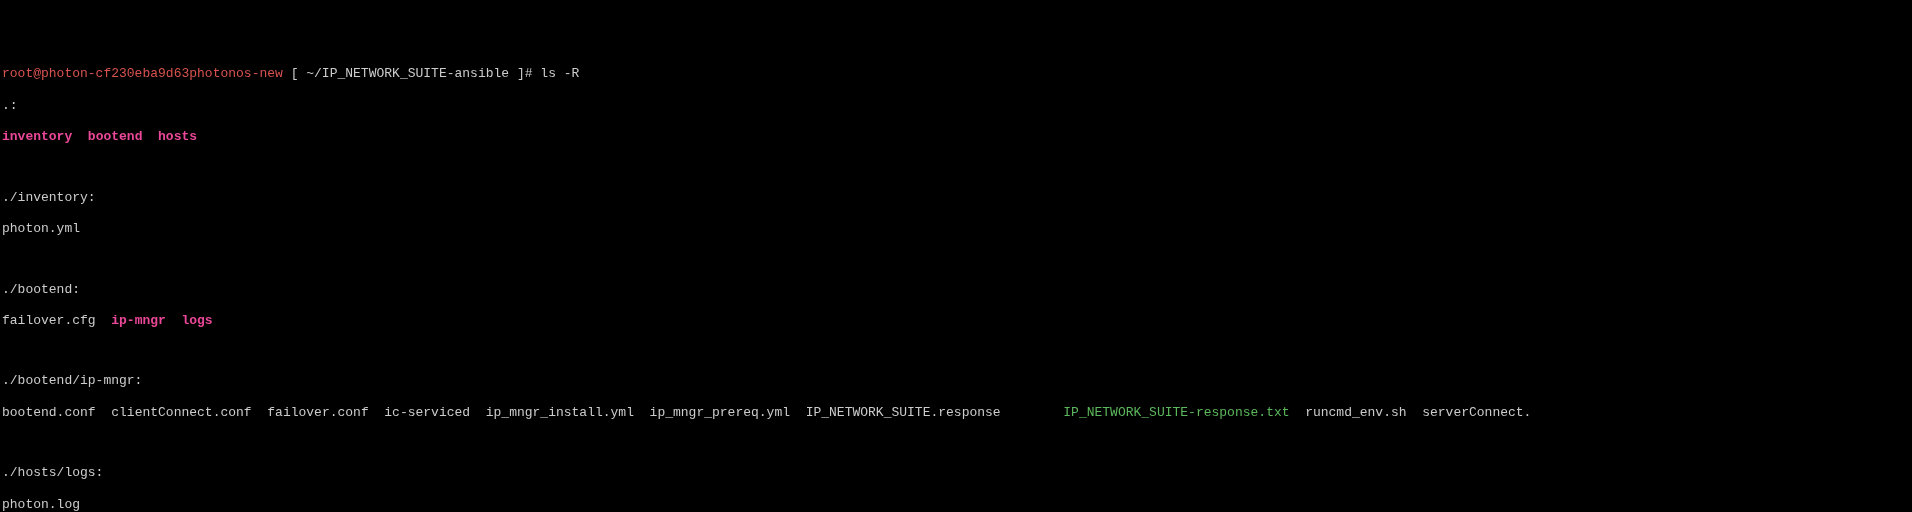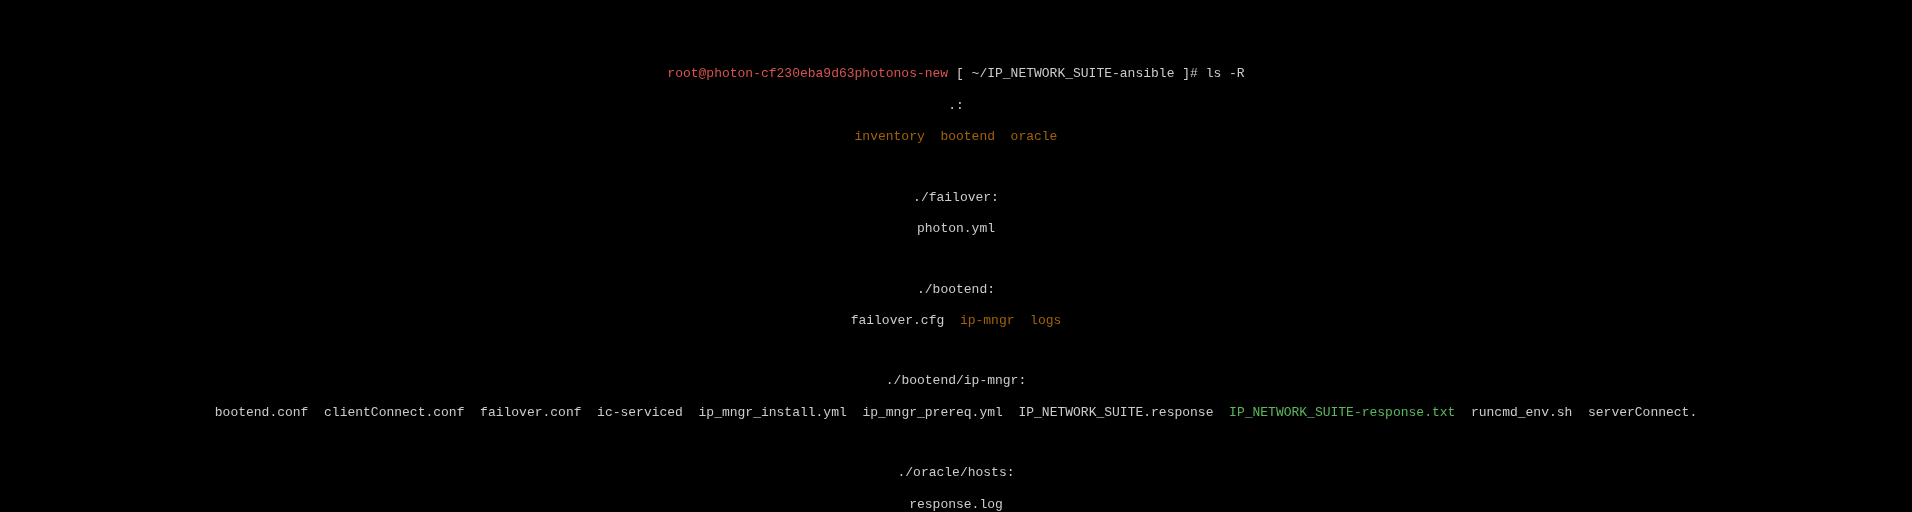--- a/index.html
+++ b/index.html
@@ -1,55 +1,55 @@
 <!DOCTYPE html>
 <html><head>
   <meta charset="utf-8">
   <style>
-    * { margin: 0; padding: 0; box-sizing: border-box; text-align: center; }
+    * { margin: 0; padding: 0; box-sizing: border-box; }
     body {
       background: #000;
       color: #ccc;
       font-family: "Courier New", monospace;
       font-size: 13px;
       line-height: 1.2;
       padding: 4px 2px;
       white-space: pre;
       width: 1912px;
       height: 512px;
       overflow: hidden;
     }
     .red   { color: #d9534f; }
-    .blue  { color: #a16207; }
-    .green { color: #5cb85c; }
+    .blue  { color: #ec4899; font-weight: bold; }
+    .green { color: #5cb85c; margin-left: 47px; }
     .white { color: #ccc; }
     .line  { display: block; }
     .gap   { display: block; height: 14px; }
     span   { display: inline; }
   </style>
 </head>
 <body>
 
 
 
 <span class="line"><span class="red">root@photon-cf230eba9d63photonos-new</span><span class="white"> [ </span><span class="white">~/IP_NETWORK_SUITE-ansible</span><span class="white"> ]# </span><span class="white">ls -R</span></span>
 <span class="line white">.:</span>
-<span class="line"><span class="blue">inventory</span>  <span class="blue">bootend</span>  <span class="blue">oracle</span></span>
+<span class="line"><span class="blue">inventory</span>  <span class="blue">bootend</span>  <span class="blue">hosts</span></span>
 <span class="gap"></span>
-<span class="line white">./failover:</span>
+<span class="line white">./inventory:</span>
 <span class="line white">photon.yml</span>
 <span class="gap"></span>
 <span class="line white">./bootend:</span>
 <span class="line"><span class="white">failover.cfg</span>  <span class="blue">ip-mngr</span>  <span class="blue">logs</span></span>
 <span class="gap"></span>
 <span class="line white">./bootend/ip-mngr:</span>
 <span class="line"><span class="white">bootend.conf</span>  <span class="white">clientConnect.conf</span>  <span class="white">failover.conf</span>  <span class="white">ic-serviced</span>  <span class="white">ip_mngr_install.yml</span>  <span class="white">ip_mngr_prereq.yml</span>  <span class="white">IP_NETWORK_SUITE.response</span>  <span class="green">IP_NETWORK_SUITE-response.txt</span>  <span class="white">runcmd_env.sh</span>  <span class="white">serverConnect.</span></span>
 <span class="gap"></span>
-<span class="line white">./oracle/hosts:</span>
-<span class="line white">response.log</span>
+<span class="line white">./hosts/logs:</span>
+<span class="line white">photon.log</span>
 
 
 
 
 
 
 
 
 
 

